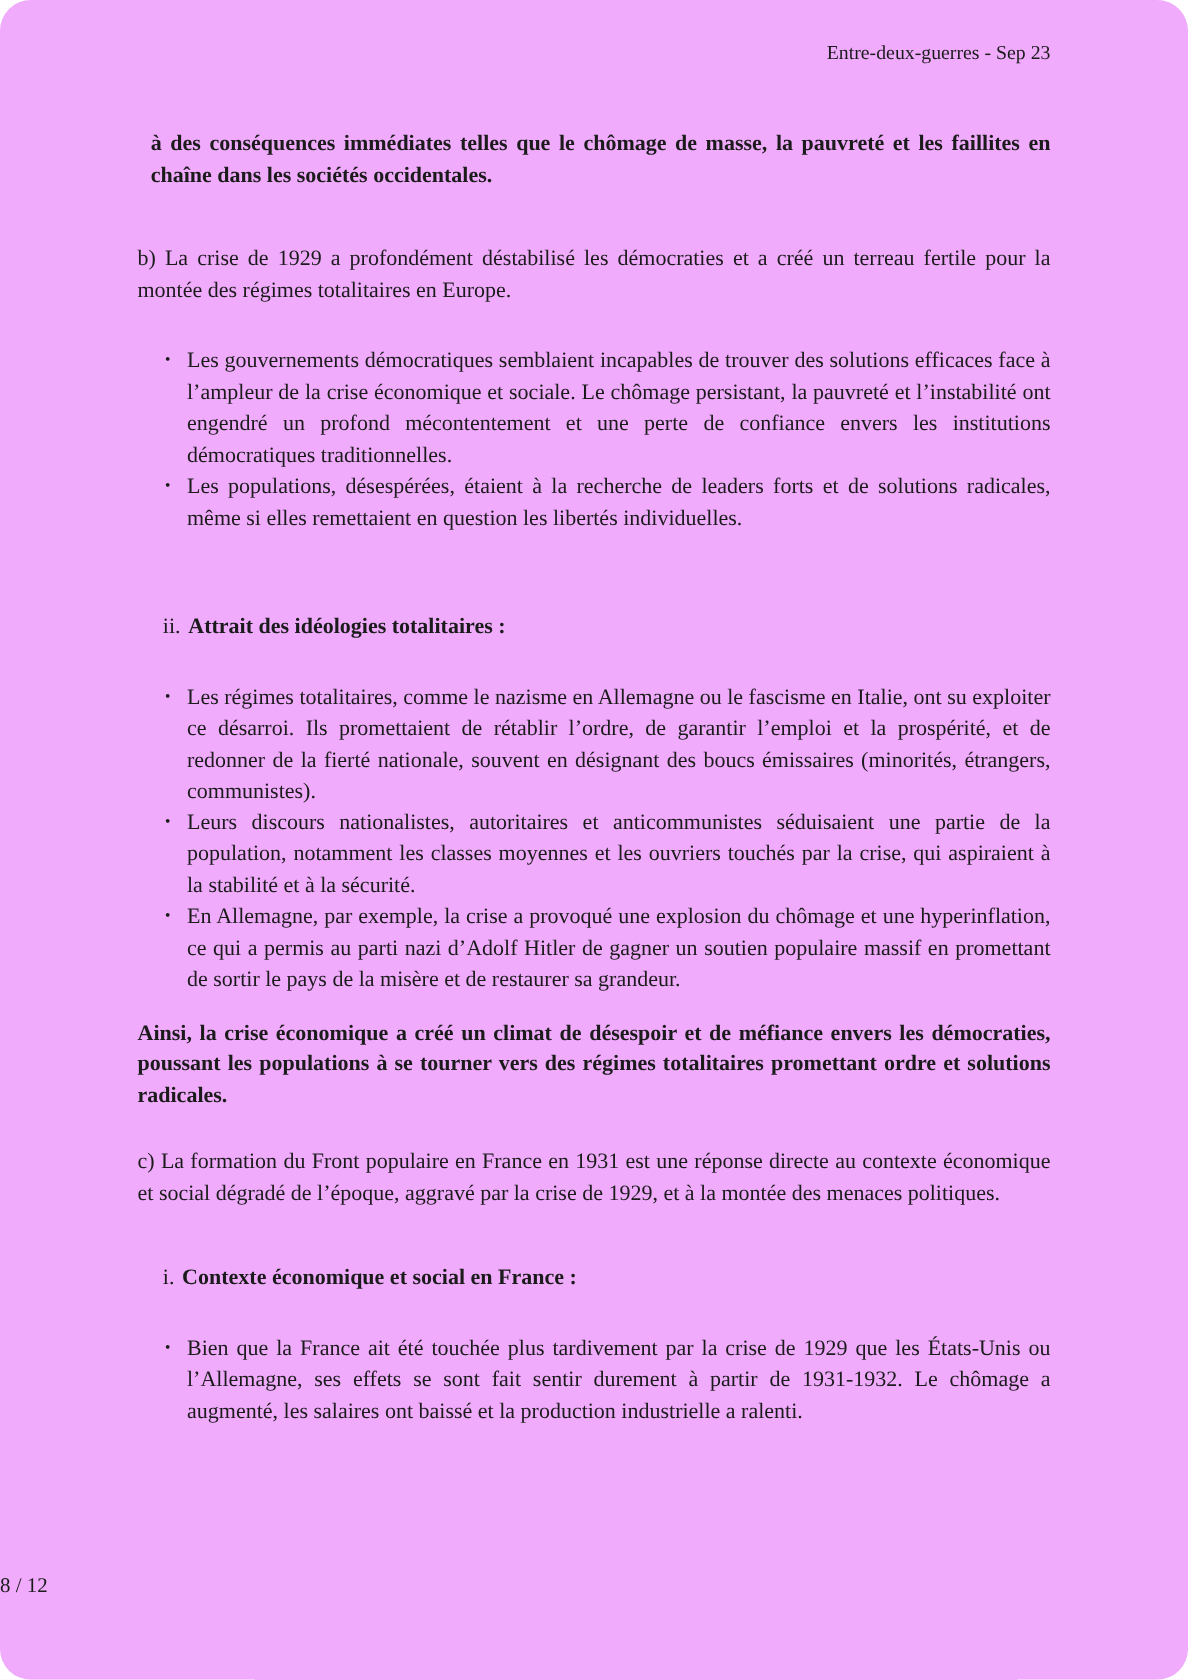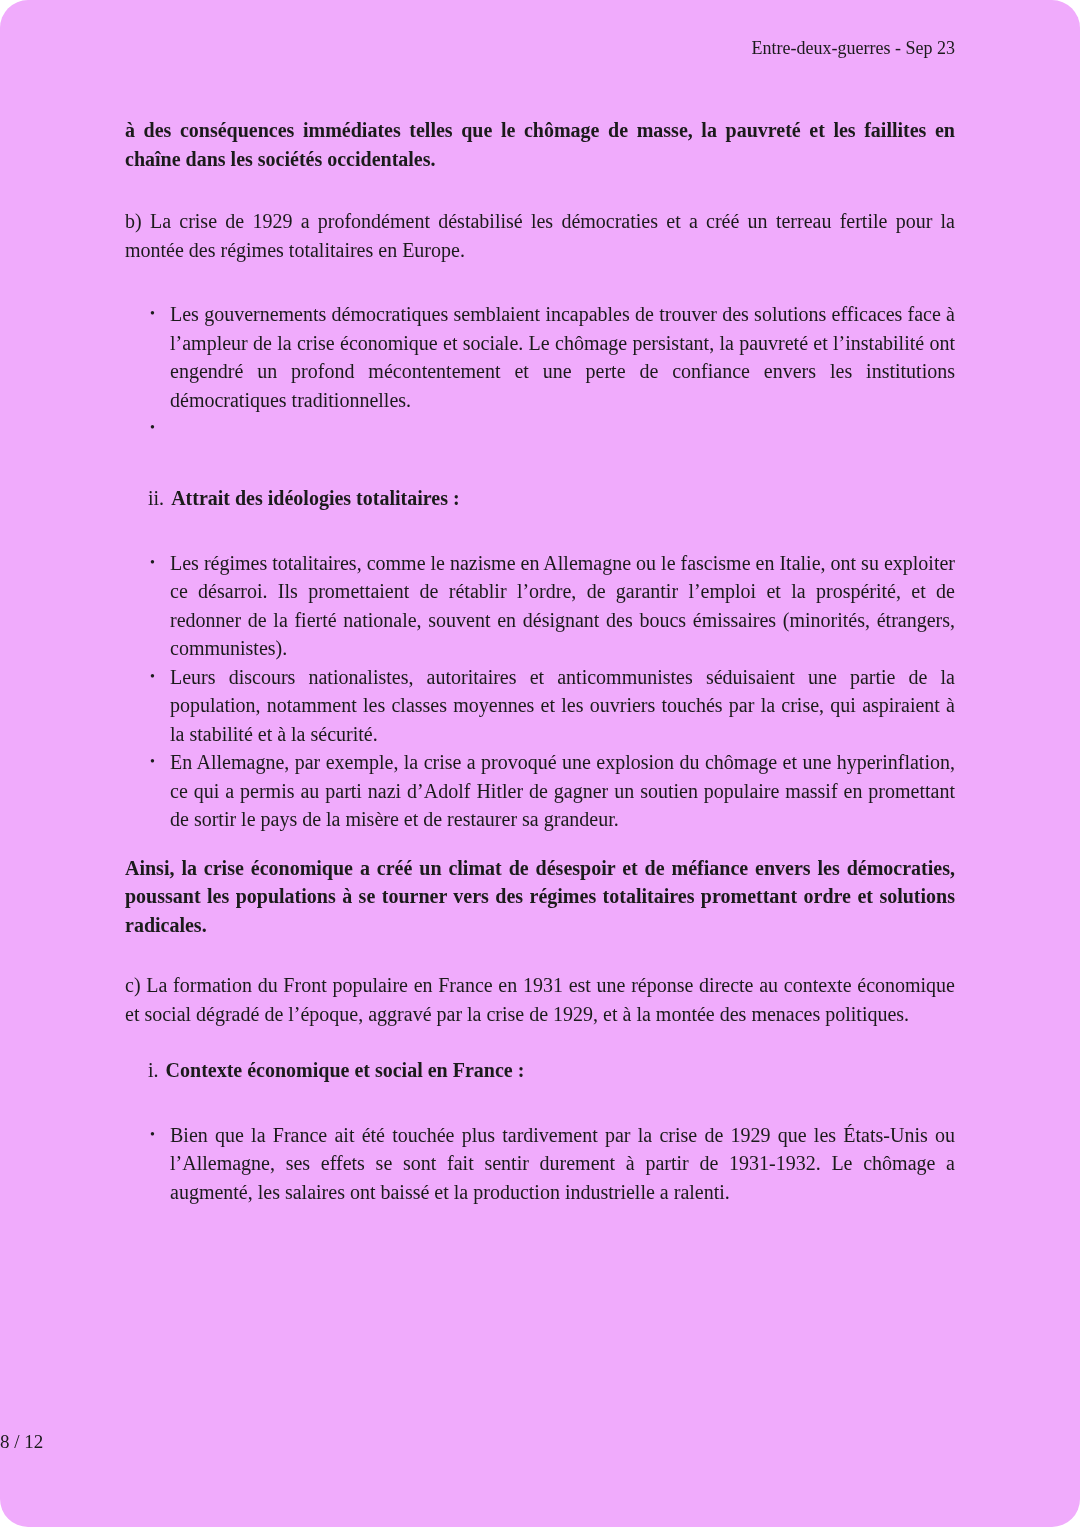--- a/index.html
+++ b/index.html
@@ -31,34 +31,34 @@
     color: #1b1b1b;
   }
   .para {
     margin: 0;
     font-size: 20px;
     line-height: 28.5px;
     text-align: justify;
     hyphens: none;
   }
   .bold { font-weight: bold; }
-  .intro { margin-top: 55px; }
-  .para-b { margin-top: 34px; }
+  .intro { margin-top: 55px; margin-left: 12px; }
+  .para-b { margin-top: 48px; }
   .subheading {
     margin: 0;
     padding-left: 23px;
     font-size: 20px;
     font-weight: normal;
     line-height: 28.5px;
   }
   .subheading .numeral { font-weight: normal; margin-right: 7px; }
   .subheading .htitle { font-weight: bold; }
   .sh-1 { margin-top: 70px; }
   .sh-2 { margin-top: 70px; }
-  .sh-3 { margin-top: 28px; }
+  .sh-3 { margin-top: 48px; }
   ul.bullets {
     list-style: none;
     margin: 0;
     padding: 0;
     margin-top: 36px;
   }
   ul.bullets li {
     position: relative;
     padding-left: 45px;
     font-size: 20px;
@@ -100,20 +100,21 @@
     <p class="para para-b">b) La crise de 1929 a profondément déstabilisé les démocraties et a créé un terreau fertile pour la montée des régimes totalitaires en Europe.</p>
 
 
     <ul class="bullets">
       <li>
         <span class="dot">•</span>
         <span>Les gouvernements démocratiques semblaient incapables de trouver des solutions efficaces face à l’ampleur de la crise économique et sociale. Le chômage persistant, la pauvreté et l’instabilité ont engendré un profond mécontentement et une perte de confiance envers les institutions démocratiques traditionnelles.</span>
       </li>
       <li>
         <span class="dot">•</span>
+        <span>Les populations, désespérées, étaient à la recherche de leaders forts et de solutions radicales, même si elles remettaient en question les libertés individuelles.</span>
       </li>
     </ul>
 
     <h3 class="subheading sh-2">
       <span class="numeral">ii.</span><span class="htitle">Attrait des idéologies totalitaires :</span>
     </h3>
 
     <ul class="bullets">
       <li>
         <span class="dot">•</span>

